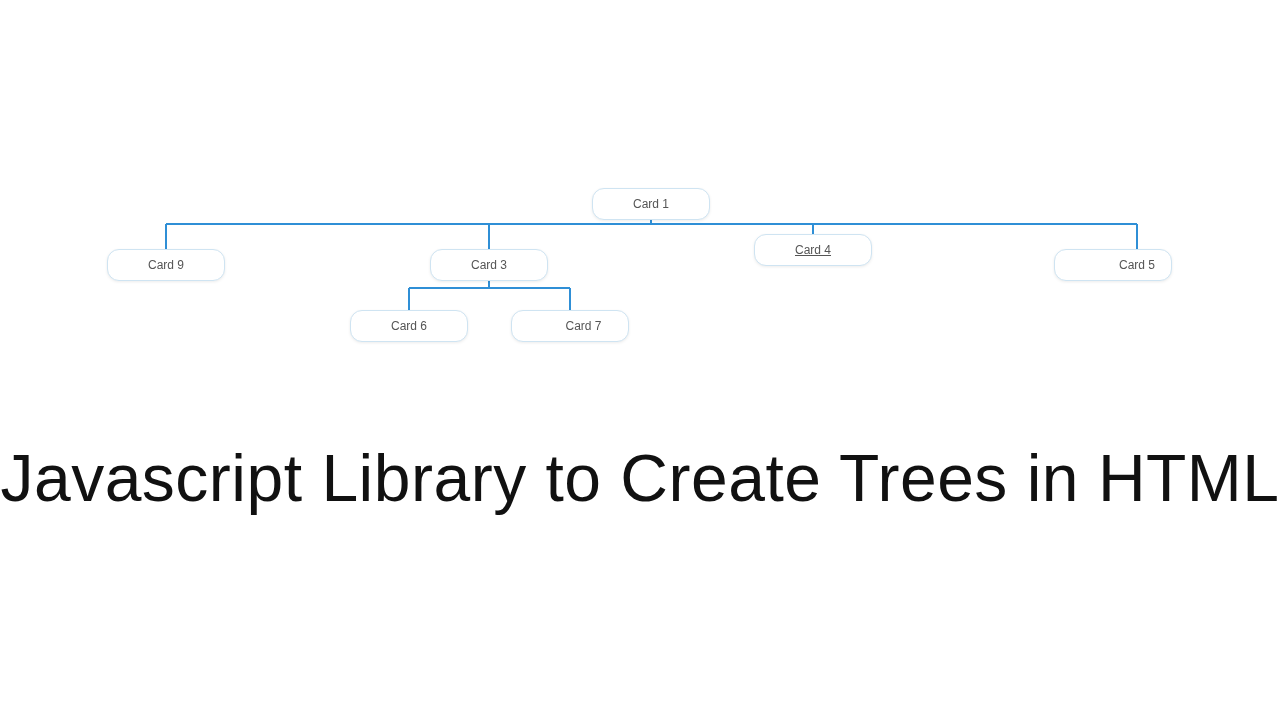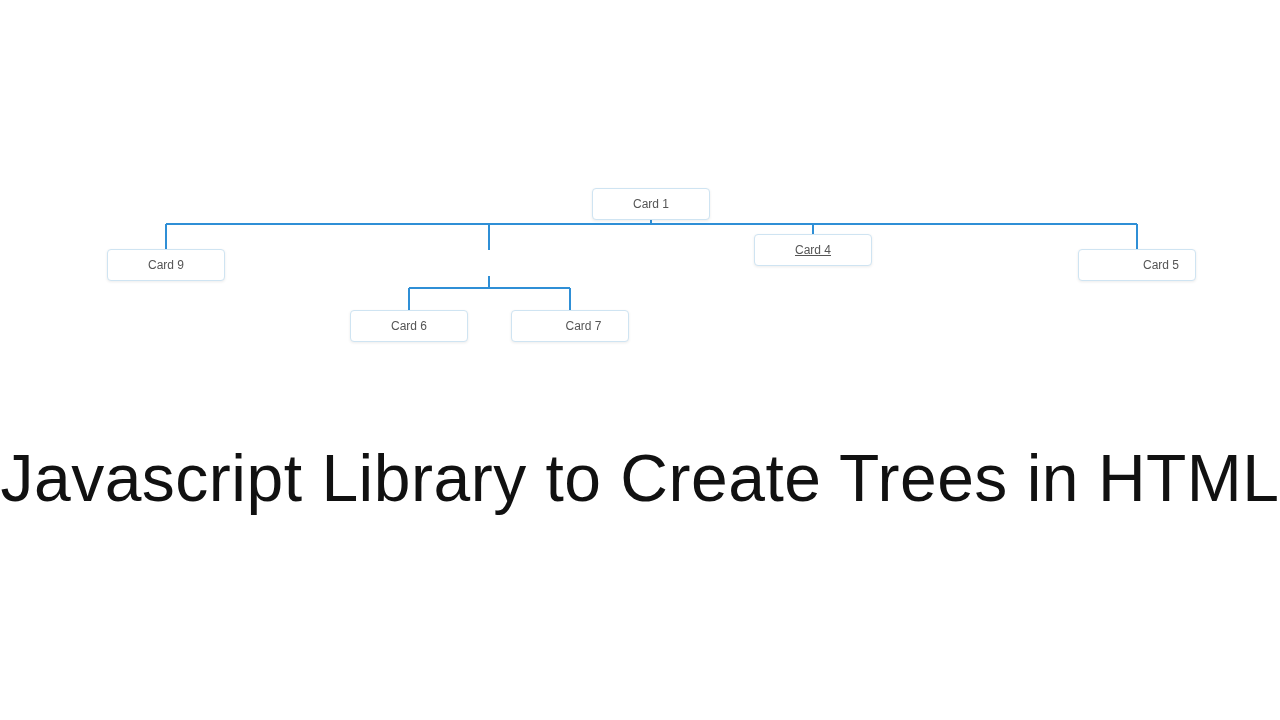--- a/index.html
+++ b/index.html
@@ -14,21 +14,21 @@
   .diagram {
     position: absolute;
     left: 0;
     top: 0;
     width: 1280px;
     height: 400px;
   }
   .node {
     position: absolute;
     border: 1px solid #cfe4f2;
-    border-radius: 4px;
+    border-radius: 12px;
     background: #ffffff;
     box-shadow: 0 1px 3px rgba(0,0,0,0.08);
     padding: 8px 0;
     text-align: center;
     font-size: 12px;
     color: #555;
     width: 118px;
   }
   .headline {
     position: absolute;
@@ -68,24 +68,27 @@
     <line class="connector" x1="570" y1="288" x2="570" y2="311"></line>
   </svg>
 
   <div class="node" style="left:592px; top:188px;">
     <span>Card 1</span>
   </div>
 
   <div class="node" style="left:107px; top:249px;">
     <span>Card 9</span>
   </div>
+  <div class="node" style="left:430px; top:249px;">
+    <span>Card 3</span>
+  </div>
   <div class="node" style="left:754px; top:234px;text-decoration:underline;">
     <span>Card 4</span>
   </div>
-  <div class="node" style="left:1078px; top:249px;padding-left:48px;">
+  <div class="node" style="left:1054px; top:249px;padding-left:48px;">
     <span>Card 5</span>
   </div>
 
   <div class="node" style="left:350px; top:310px;">
     <span>Card 6</span>
   </div>
   <div class="node" style="left:511px; top:310px;padding-left:27px;">
     <span>Card 7</span>
   </div>
 

